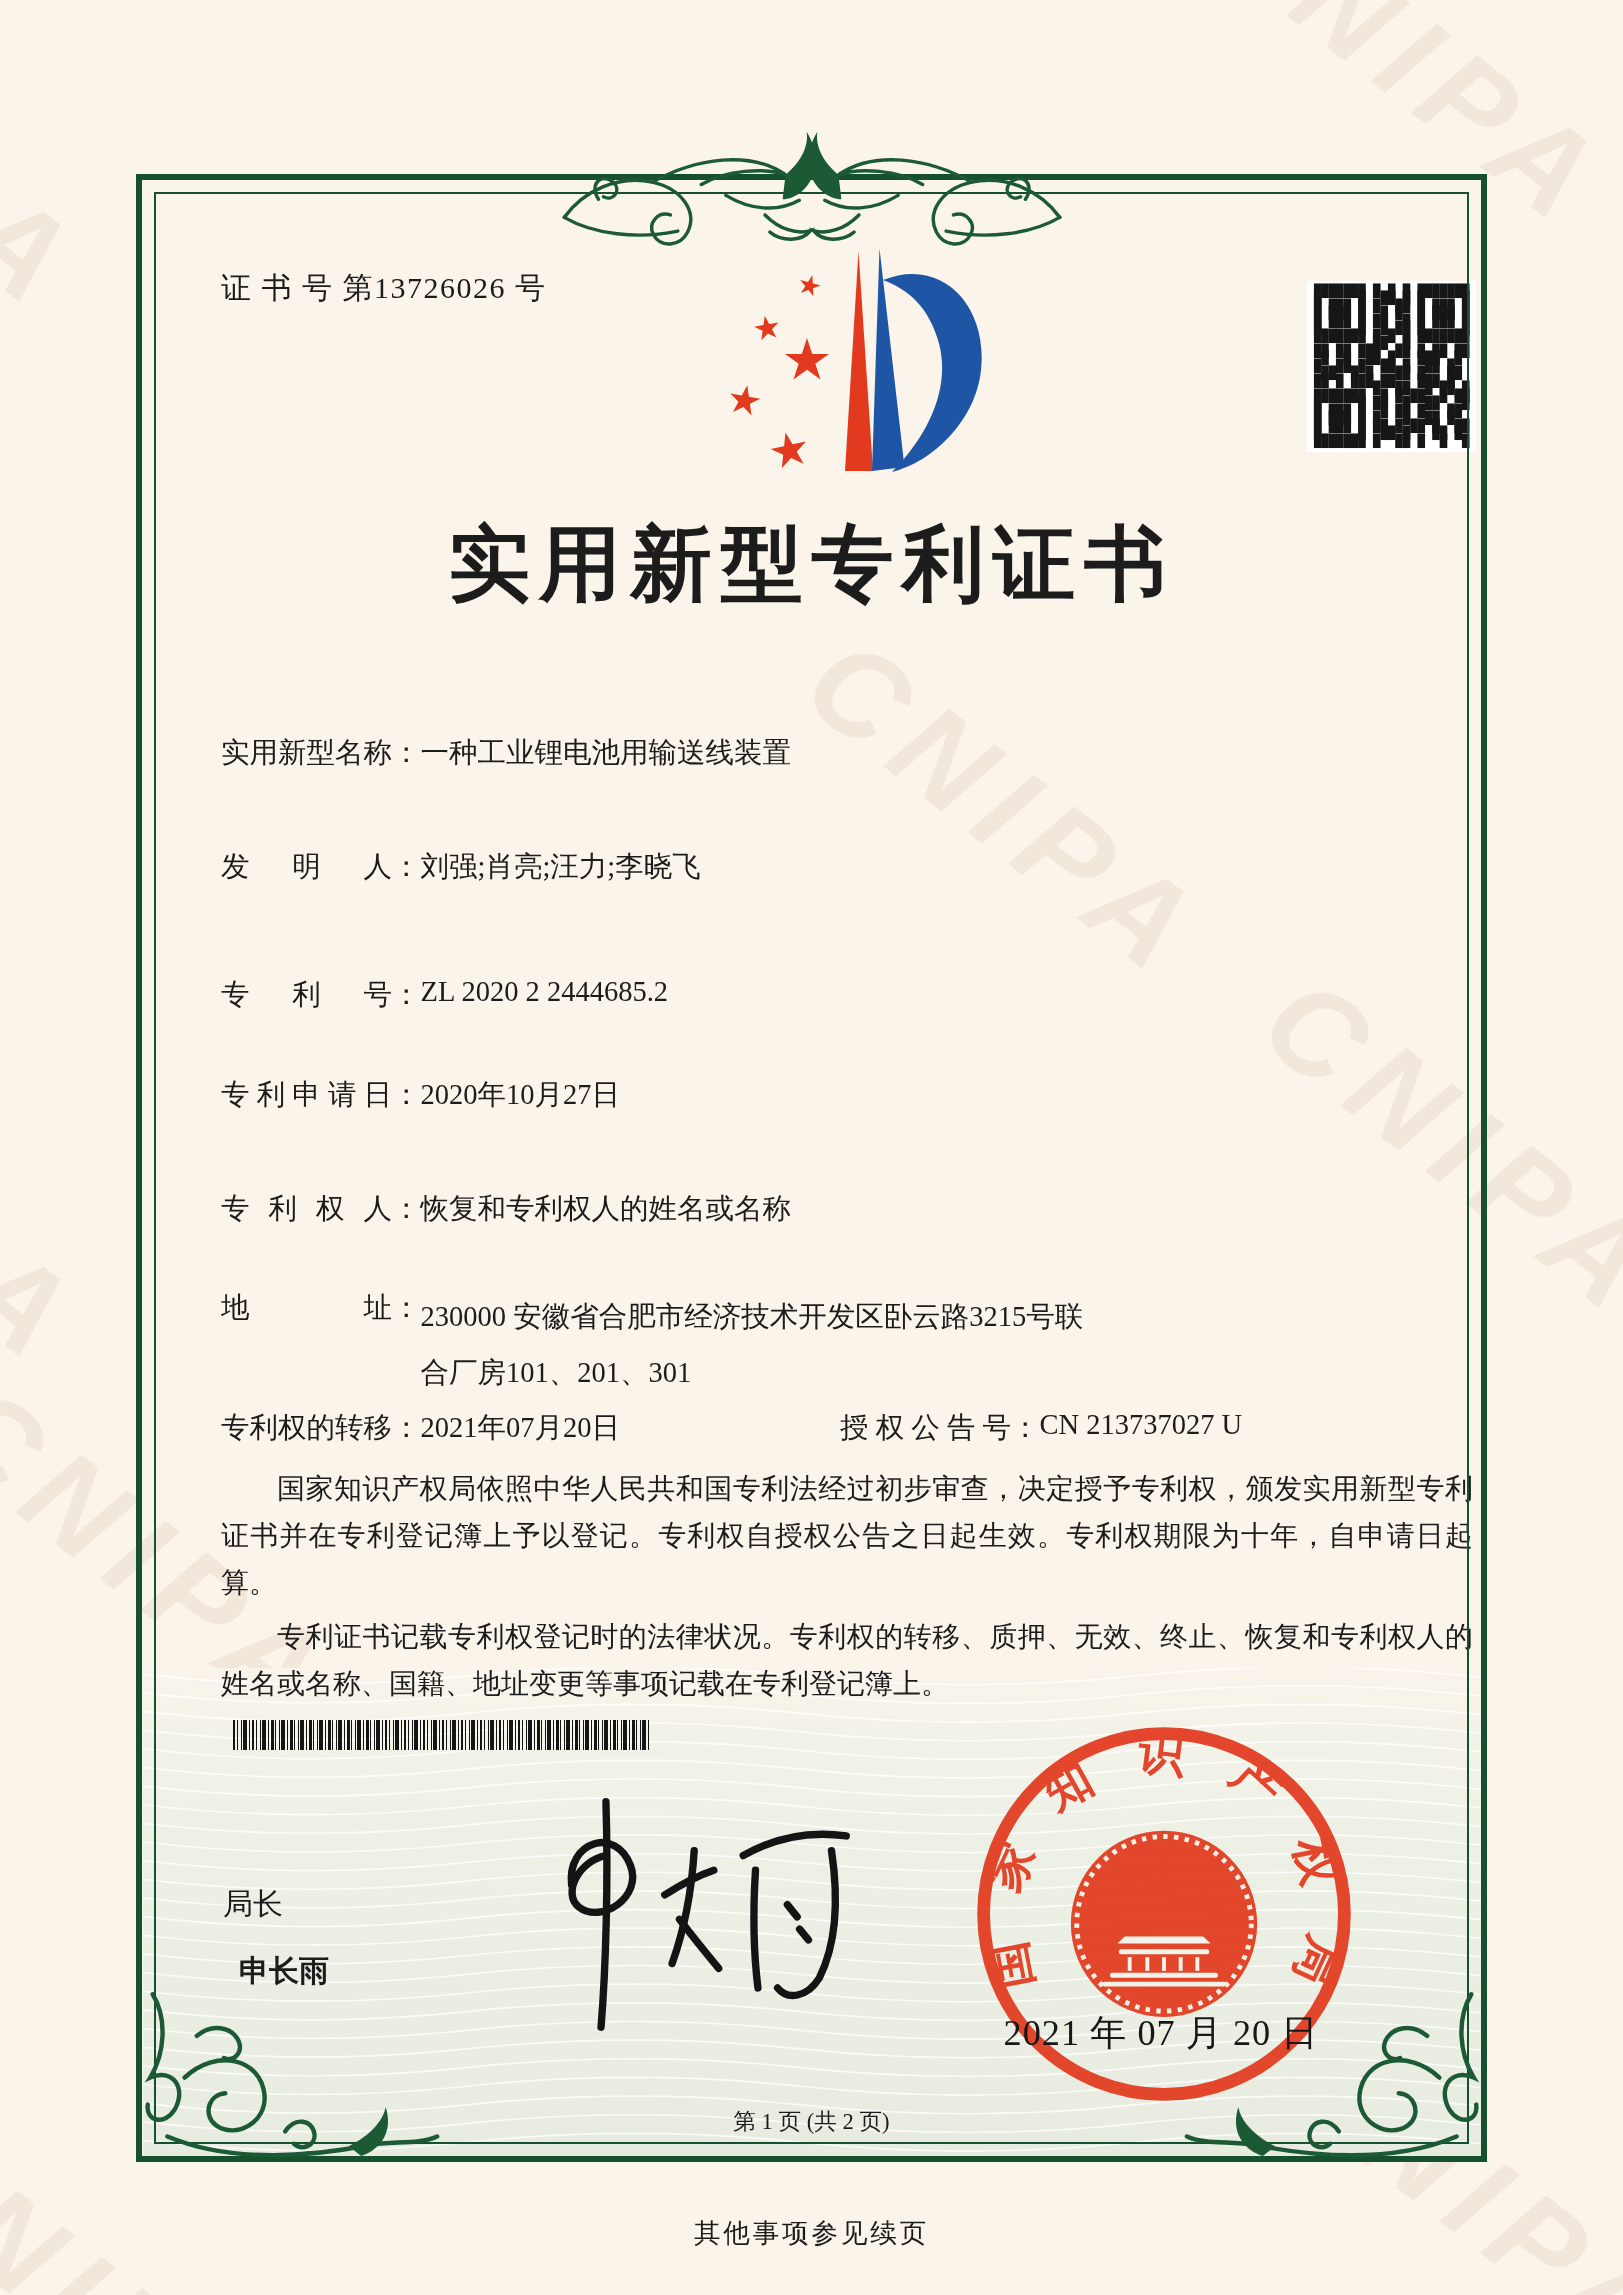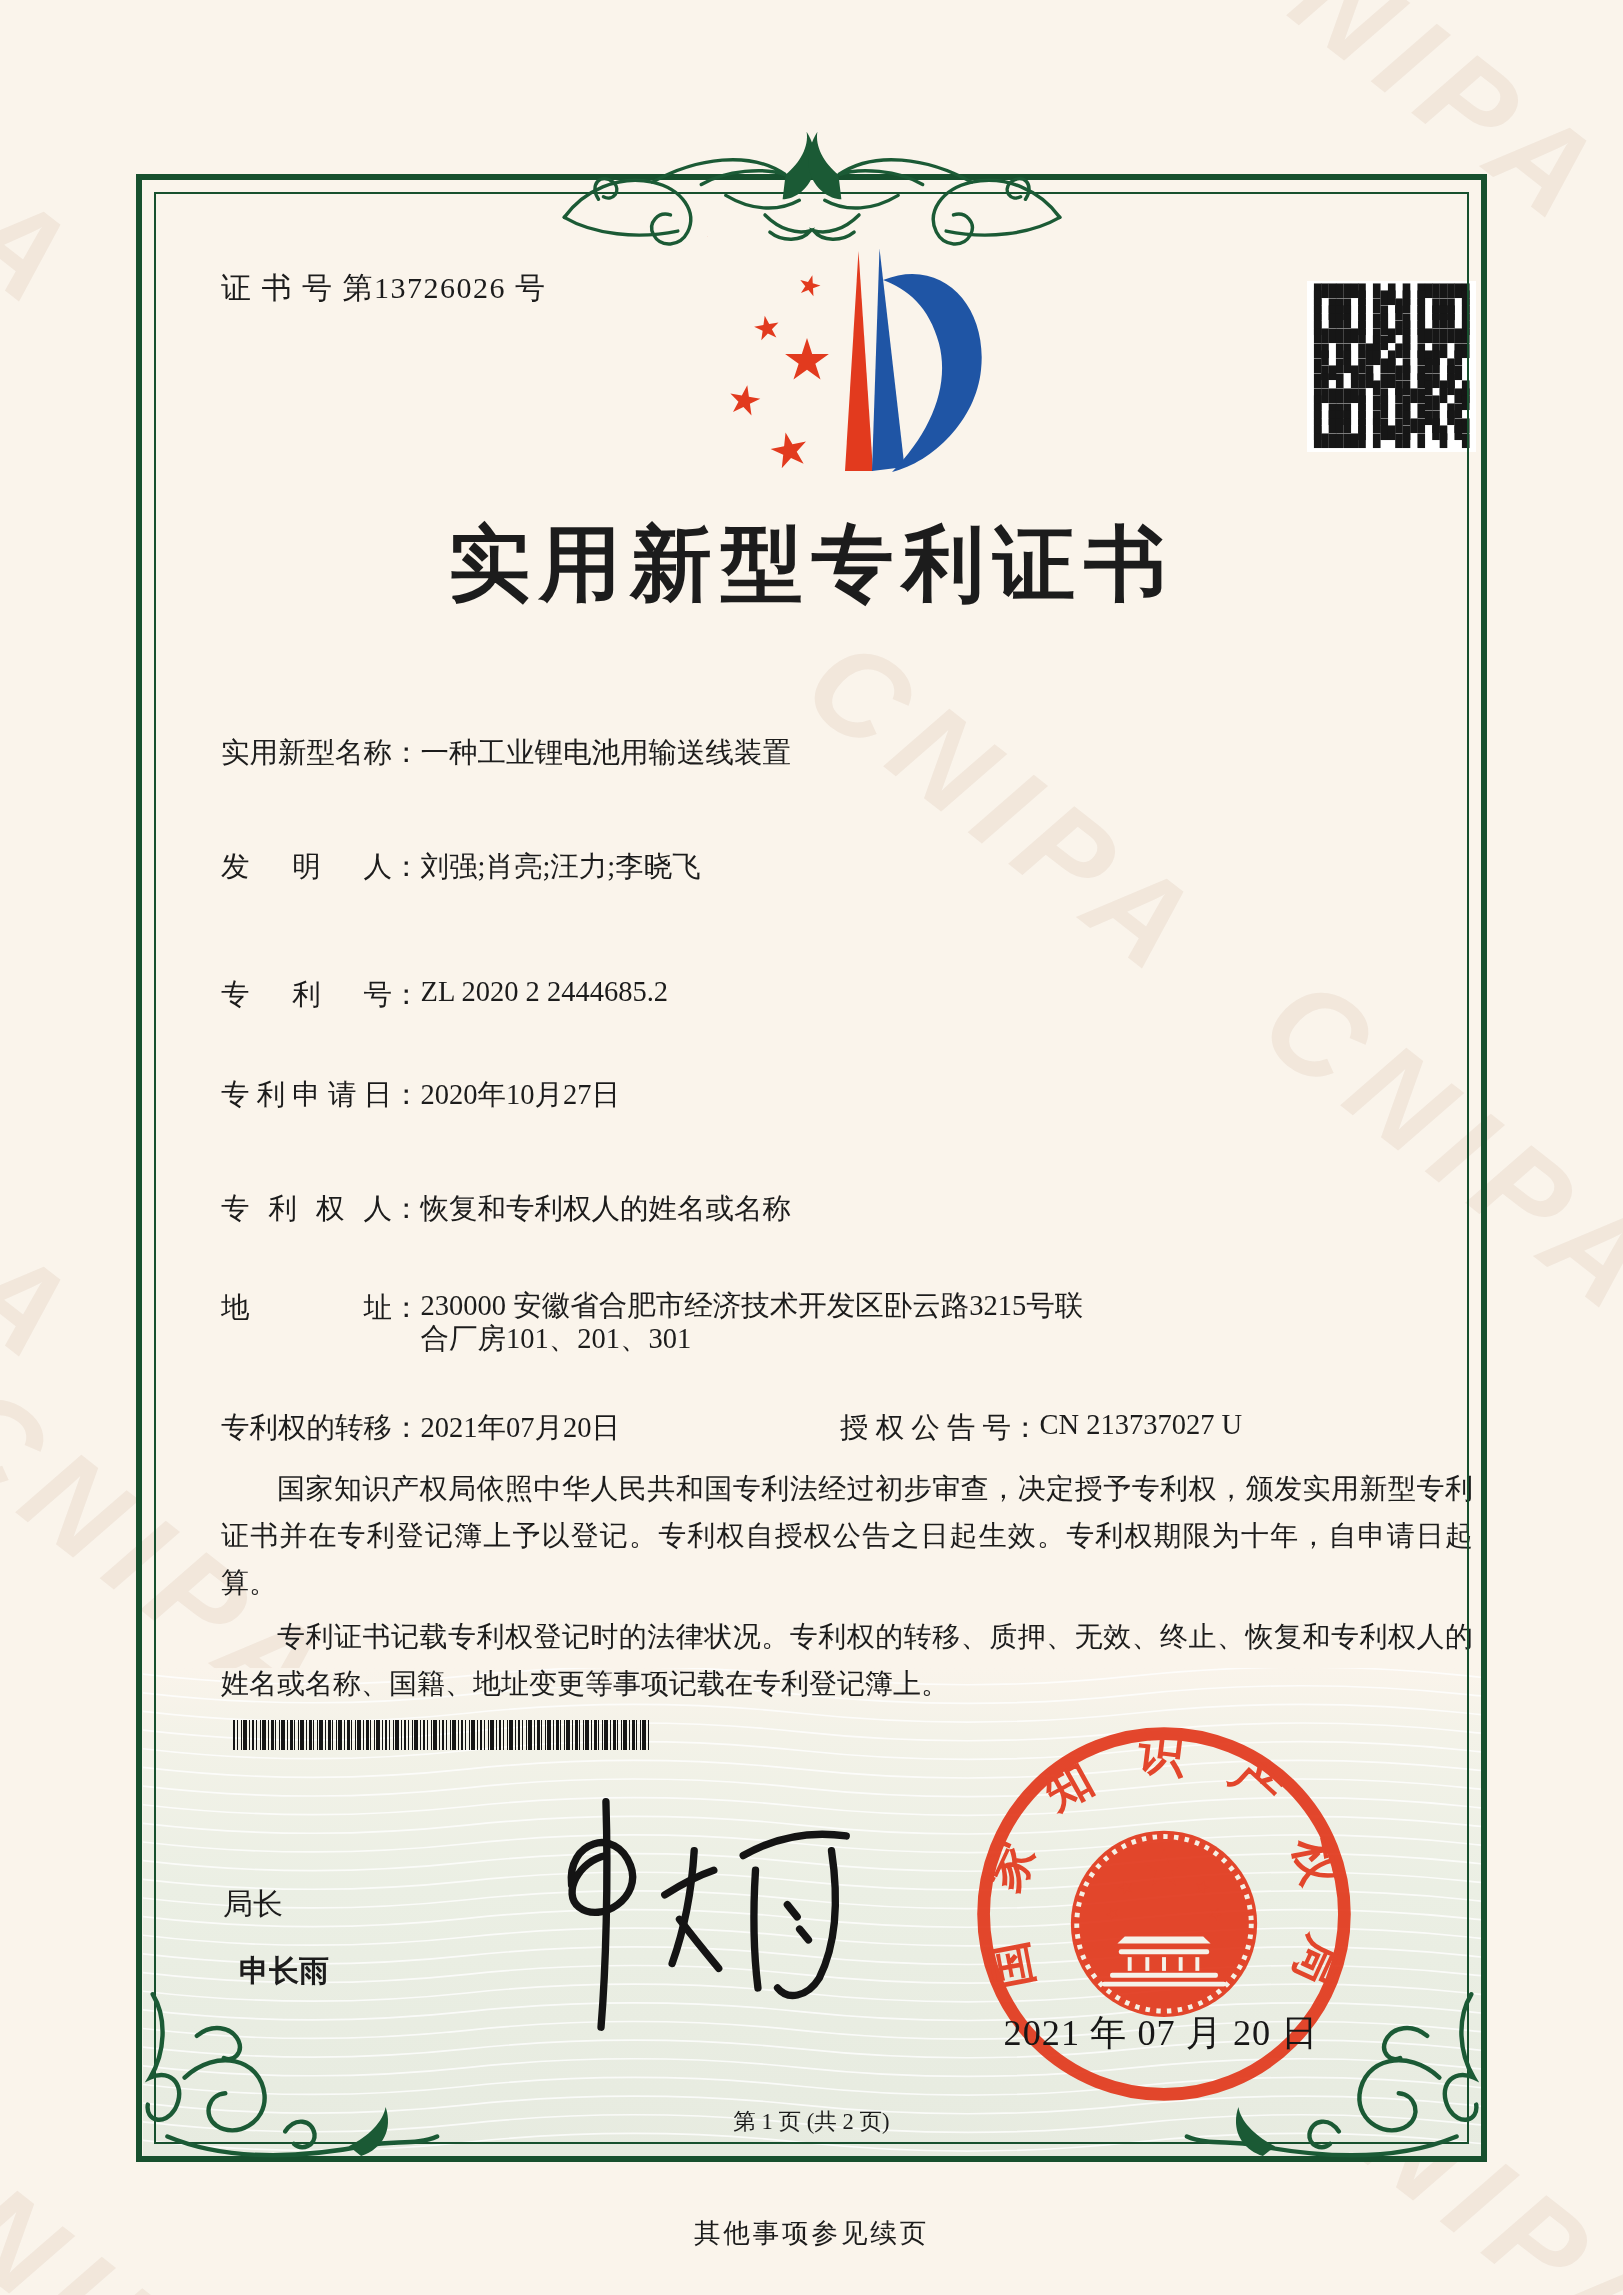--- a/index.html
+++ b/index.html
@@ -25,21 +25,21 @@
   .qr pre{margin:0;font-family:"DejaVu Sans Mono",monospace;font-size:12.3px;line-height:7.5px;
           letter-spacing:0;color:#161616;}
 
   .title{left:0;top:510px;width:100%;text-align:center;font-size:82px;font-weight:700;
          letter-spacing:8.8px;z-index:3;}
 
   
   .row{position:absolute;left:221px;font-size:28.5px;z-index:3;white-space:nowrap;margin-top:20px;}
   .lbl{display:inline-block;width:171px;text-align:justify;text-align-last:justify;vertical-align:top;}
   .val{vertical-align:top;}
-  .val-wrap{display:inline-block;width:677px;white-space:normal;line-height:33px;vertical-align:top;}
+  .val-wrap{display:inline-block;width:677px;white-space:normal;line-height:56px;vertical-align:top;}
   .row7b{position:absolute;left:619px;top:0;}
 
   .legal{position:absolute;left:221px;top:1465px;width:1252px;font-size:28px;line-height:47px;
          text-align:justify;z-index:3;}
   .legal p{margin:0 0 6.9px 0;text-indent:2em;}
 
   
   .band{position:absolute;left:143px;top:1668px;width:1338px;height:489px;z-index:2;
         background:linear-gradient(180deg,#faf4eb 0%,#f3f2e8 14%,#ebefe4 45%,#e7ebe0 100%);}
 

